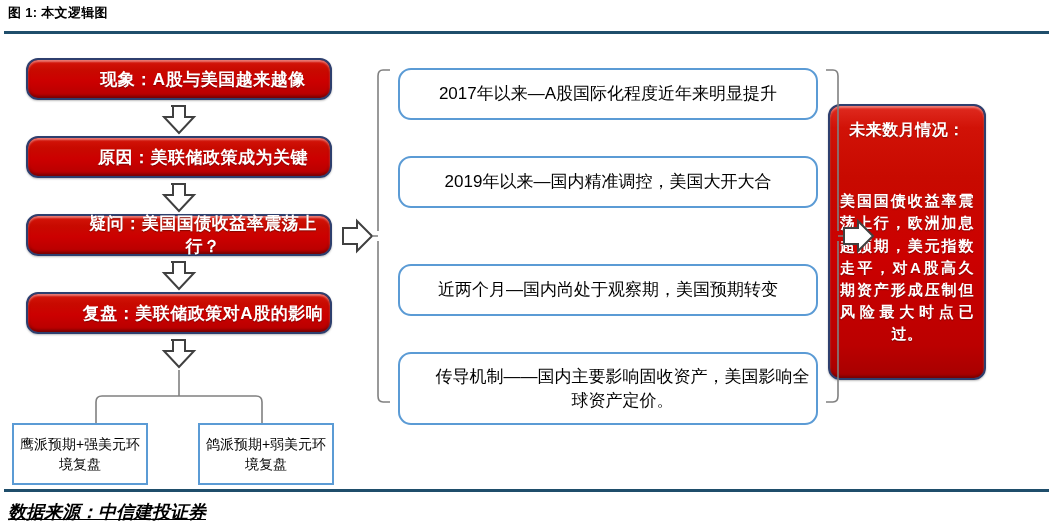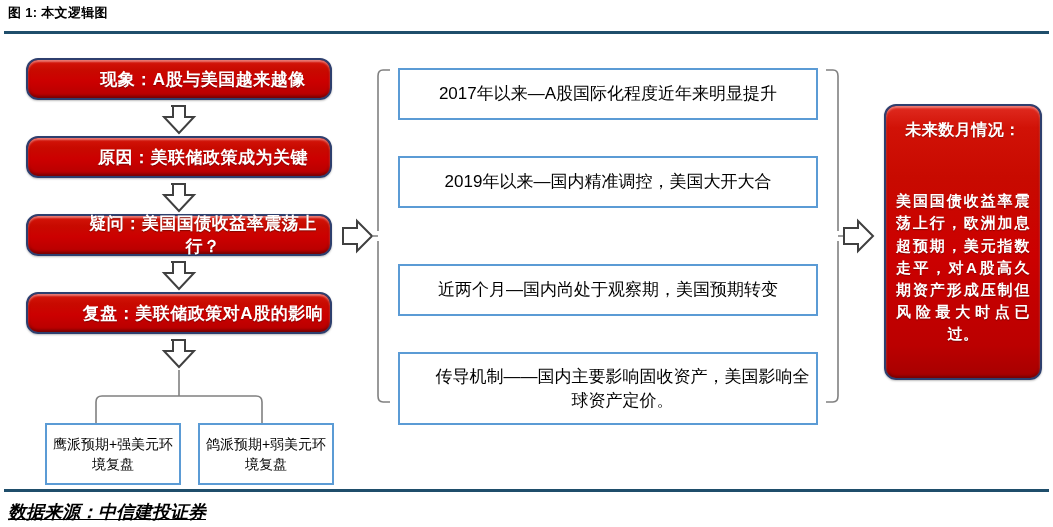--- a/index.html
+++ b/index.html
@@ -81,21 +81,21 @@
   }
 
   
   #box-phenomenon { left: 26px;  top: 58px;  width: 306px; height: 42px; }
   #box-reason     { left: 26px;  top: 136px; width: 306px; height: 42px; }
   #box-question   { left: 26px;  top: 214px; width: 306px; height: 42px; }
   #box-review     { left: 26px;  top: 292px; width: 306px; height: 42px; }
 
   
   #box-outlook {
-    left: 884px; top: 104px; width: 158px; height: 276px;
+    left: 828px; top: 104px; width: 158px; height: 276px;
     flex-direction: column;
     justify-content: flex-start;
     padding: 12px 10px 10px 10px;
     font-size: 15px;
     line-height: 1.45;
   }
   #box-outlook .outlook-title {
     font-size: 16px;
     font-weight: bold;
     margin-bottom: 6px;
@@ -117,29 +117,29 @@
     background: #ffffff;
     border: 2px solid #5B9BD5;
     display: flex;
     align-items: center;
     justify-content: center;
     text-align: center;
     color: #000000;
   }
 
   
-  .midbox { left: 398px; width: 420px; font-size: 17px; line-height: 1.4; }
+  .midbox { left: 398px; width: 420px; font-size: 17px; line-height: 1.4; border-radius: 13px; }
   #box-mid-1 { top: 68px;  height: 52px; }
   #box-mid-2 { top: 156px; height: 52px; }
   #box-mid-3 { top: 264px; height: 52px; }
   #box-mid-4 { top: 352px; height: 73px; padding-left: 29px; }
 
   
   .leafbox { top: 423px; width: 136px; height: 62px; font-size: 14px; line-height: 1.45; }
-  #box-leaf-hawk { left: 45px; }
+  #box-leaf-hawk { left: 12px; }
   #box-leaf-dove { left: 198px; }
 
   
   #connectors {
     position: absolute;
     left: 0; top: 0;
     width: 1053px; height: 527px;
     pointer-events: none;
   }
   .blockarrow {

